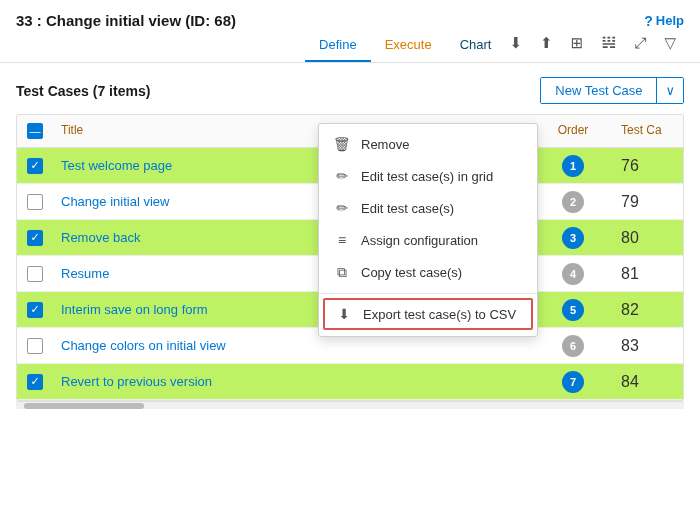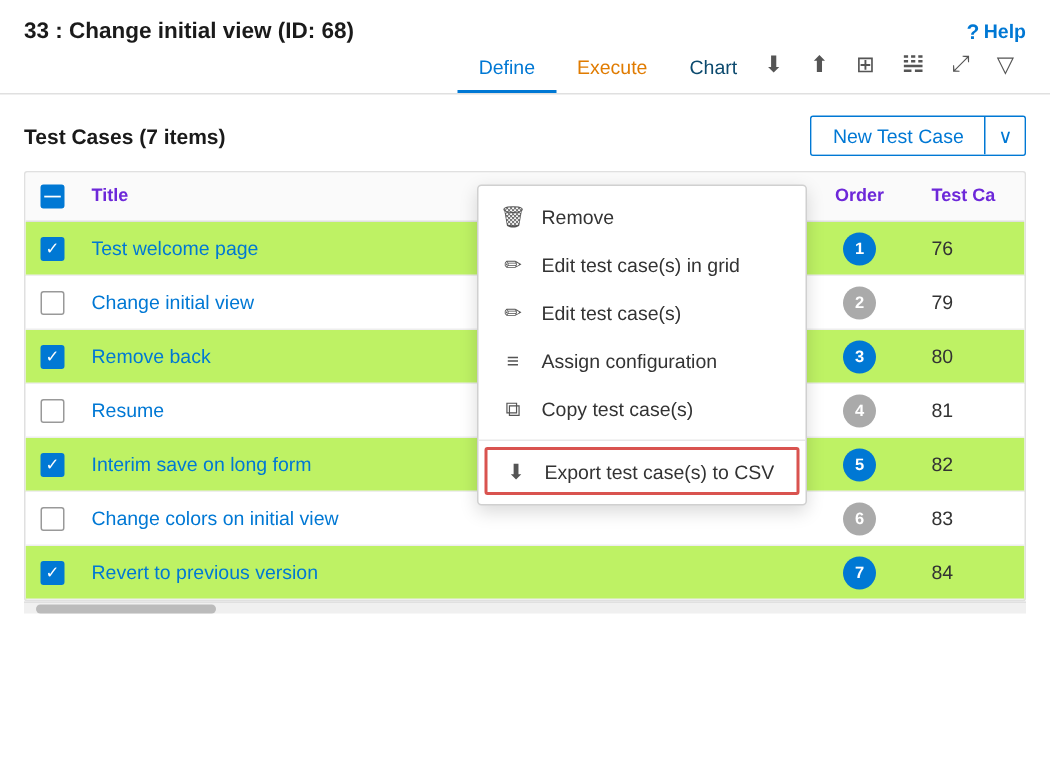--- a/index.html
+++ b/index.html
@@ -118,23 +118,23 @@
       border: 1px solid #e0e0e0;
       border-radius: 2px;
       overflow: hidden;
     }
     .table-header {
       display: grid;
       grid-template-columns: 36px 1fr 80px 70px;
       background: #fafafa;
       border-bottom: 1px solid #e0e0e0;
       padding: 6px 0;
-      font-weight: 700;
+      font-weight: 400;
       font-size: 12px;
-      color: #6d28d9;
+      color: #a16207;
     }
     .table-header-cell {
       padding: 2px 8px;
     }
     .table-header-check {
       display: flex;
       align-items: center;
       justify-content: center;
       padding: 2px 4px;
     }
@@ -177,21 +177,21 @@
       height: 22px;
       border-radius: 50%;
       font-size: 11px;
       font-weight: 600;
     }
     .order-blue { background: #0078d4; color: #fff; }
     .order-gray { background: #aaa; color: #fff; }
     .row-testcase {
       padding: 6px 8px;
       color: #333;
-      font-size: 13px;
+      font-size: 16px;
     }
 
     .kebab-btn {
       position: absolute;
       right: 148px;
       top: 50%;
       transform: translateY(-50%);
       background: #b8d0ea;
       border: none;
       border-radius: 2px;

